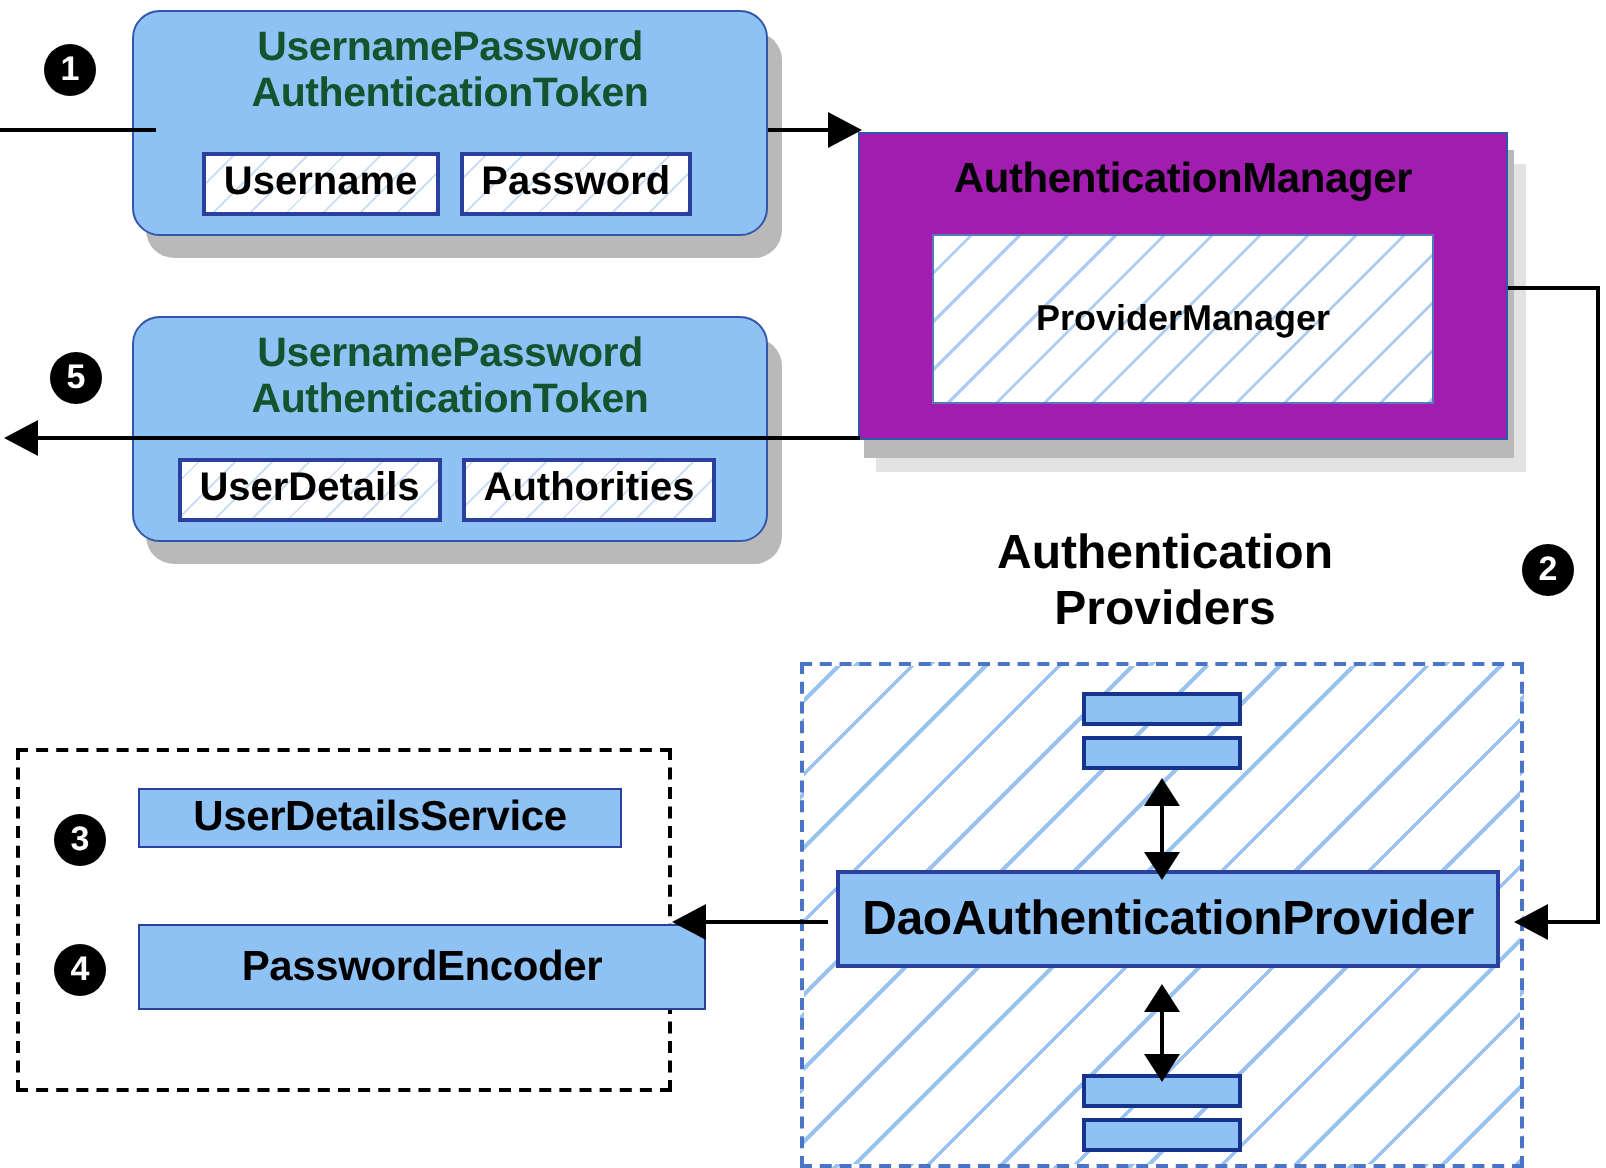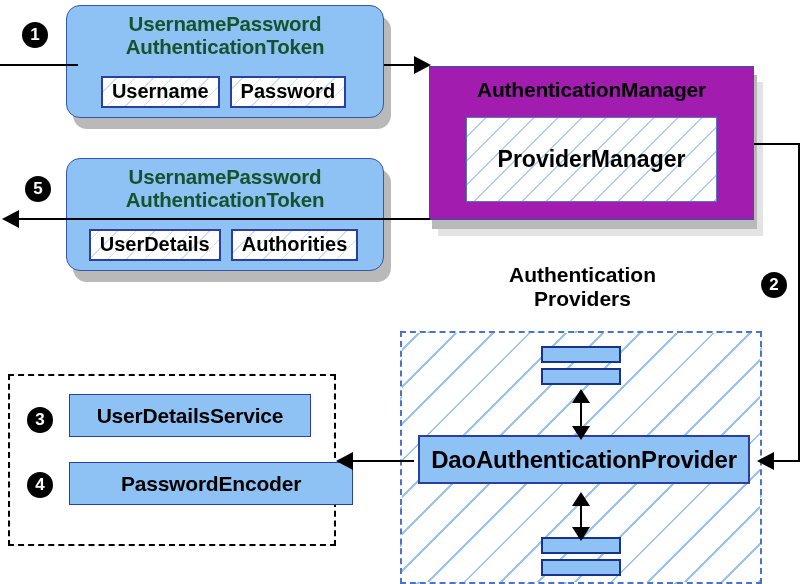--- a/index.html
+++ b/index.html
@@ -114,36 +114,36 @@
     left: 36px;
     right: 36px;
     top: 50px;
     bottom: 17px;
     background: #ffffff;
     border: 1.5px solid #5577bb;
     box-sizing: border-box;
     display: flex;
     align-items: center;
     justify-content: center;
-    font-size: 23px;
+    font-size: 18px;
     font-weight: bold;
     color: #000000;
     background-image: repeating-linear-gradient(
         -45deg,
         rgba(110,165,230,0.55) 0px,
         rgba(110,165,230,0.55) 1.5px,
         rgba(255,255,255,0) 1.5px,
         rgba(255,255,255,0) 17px);
   }
 
   
   .providers-label {
     position: absolute;
     text-align: center;
-    font-size: 21px;
+    font-size: 24px;
     font-weight: bold;
     color: #000000;
     line-height: 1.16;
     z-index: 20;
   }
   .providers-region {
     position: absolute;
     border: 2.5px dashed #4a74c8;
     box-sizing: border-box;
     background-image: repeating-linear-gradient(
@@ -321,21 +321,21 @@
 
   <div class="line-h" style="left:352px; top:460px; width:62px;"></div>
   <div class="arrow arrow-left" style="left:336px; top:452px;"></div>
 
   <div class="dep-region" style="left:8px; top:374px; width:328px; height:172px;"></div>
 
   <div class="badge" style="left:27px; top:407px;">3</div>
 
   <div class="shadow-soft" style="left:54px; top:403px; width:252px; height:43px;"></div>
   <div class="shadow-lite" style="left:60px; top:410px; width:252px; height:43px;"></div>
-  <div class="dep-card" style="left:69px; top:394px; width:242px; height:43px;text-align:right;">UserDetailsService</div>
+  <div class="dep-card" style="left:69px; top:394px; width:242px; height:30px;text-align:right;">UserDetailsService</div>
 
   <div class="badge" style="left:27px; top:472px;">4</div>
 
   <div class="shadow-soft" style="left:54px; top:471px; width:252px; height:43px;"></div>
   <div class="shadow-lite" style="left:60px; top:478px; width:252px; height:43px;"></div>
   <div class="dep-card" style="left:69px; top:462px; width:284px; height:43px;">PasswordEncoder</div>
 
 </div>
 
 </body></html>

